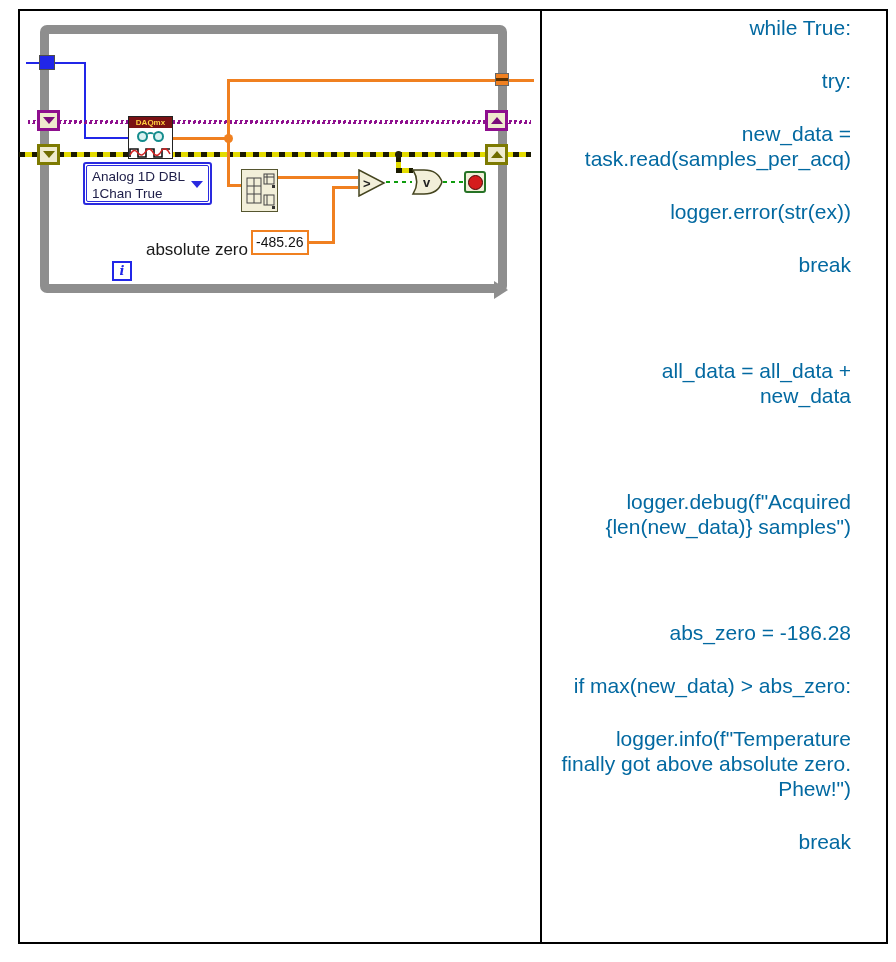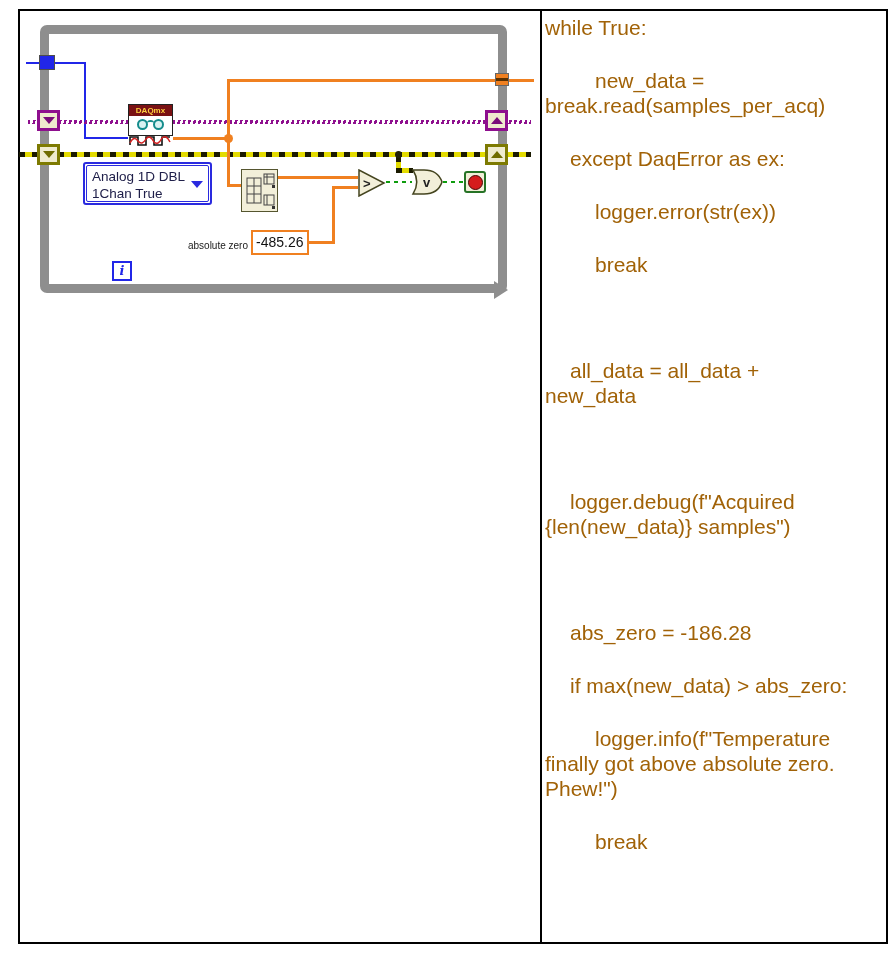--- a/index.html
+++ b/index.html
@@ -36,21 +36,21 @@
   .tunnel-orange .bar{position:absolute;left:0;top:4px;width:100%;height:3px;background:#5A3000;}
   .sr{width:23px;height:21px;background:#EFEBCE;box-sizing:border-box;display:flex;align-items:center;justify-content:center;}
   .sr-purple{border:3px solid #8E0F8E;}
   .sr-olive{border:3px solid #7D7A01;}
   .tri-down{width:0;height:0;border-left:6px solid transparent;border-right:6px solid transparent;border-top:7px solid #7A0C7A;}
   .tri-up{width:0;height:0;border-left:6px solid transparent;border-right:6px solid transparent;border-bottom:7px solid #7A0C7A;}
   .sr-olive .tri-down{border-top-color:#6F6C00;}
   .sr-olive .tri-up{border-bottom-color:#6F6C00;}
 
   
-  #daqmx-icon{left:128px;top:104px;width:45px;height:32px;background:#fff;
+  #daqmx-icon{left:128px;top:116px;width:45px;height:43px;background:#fff;
               border:1px solid #222;box-sizing:border-box;}
   #daqmx-header{height:11px;background:#7A1113;color:#FFCF3F;font-size:8px;font-weight:bold;
                 text-align:center;line-height:11px;letter-spacing:0;}
   #daqmx-glasses{position:relative;height:17px;}
   .lens{position:absolute;width:11px;height:11px;border:2px solid #148C8C;border-radius:50%;
         background:#D9F2F2;box-sizing:border-box;top:3px;}
   .lens.l{left:8px;} .lens.r{left:24px;}
   #lens-bridge{position:absolute;left:18px;top:4px;width:7px;height:4px;
                border-top:2px solid #148C8C;border-radius:50% 50% 0 0;}
 
@@ -65,28 +65,28 @@
 
   
   #stop-button{left:464px;top:171px;width:22px;height:22px;border:2px solid #267326;border-radius:3px;
                background:#F2EFD9;box-sizing:border-box;display:flex;align-items:center;justify-content:center;}
   #stop-button .red{width:13px;height:13px;border-radius:50%;background:#D51C1C;border:1px solid #4A0505;}
   #iter-terminal{left:112px;top:261px;width:20px;height:20px;border:2px solid #2126E8;box-sizing:border-box;
                  background:#fff;color:#2126E8;font-family:"DejaVu Serif",serif;font-style:italic;
                  font-weight:bold;font-size:13px;text-align:center;line-height:16px;}
 
   
-  #const-label{left:140px;top:240px;width:108px;text-align:right;font-size:10px;color:#1A1A1A;}
+  #const-label{left:140px;top:240px;width:108px;text-align:right;font-size:17px;color:#1A1A1A;}
   #const-box{left:251px;top:230px;width:58px;height:25px;border:2px solid #F08020;box-sizing:border-box;
              background:#fff;font-size:14px;color:#111;line-height:21px;padding-left:3px;}
 
   
   #code-cell{left:545px;top:11px;width:306px;padding-top:4px;}
-  .code-line{margin:0 0 28px 0;font-size:21px;line-height:25px;color:#a16207;min-height:25px;
-             overflow-wrap:normal;word-break:normal;}
+  .code-line{margin:0 0 28px 0;font-size:21px;line-height:25px;color:#0369a1;min-height:25px;
+             overflow-wrap:normal;word-break:normal;text-align:right;}
 </style>
 </head>
 <body>
 
 <div class="abs" id="outer-border"></div>
 <div class="abs" id="col-divider"></div>
 
 <div>
 
   <div class="abs" id="loop-frame"></div>
@@ -190,22 +190,22 @@
   <div class="abs" id="iter-terminal">i</div>
 
   <div class="abs" id="const-label">absolute zero</div>
   <div class="abs" id="const-box">-485.26</div>
 
 </div>
 
 <div class="abs" id="code-cell">
 
 <p class="code-line" style="text-indent: 0px;">while True:</p>
-    <p class="code-line" style="text-indent: 50px;">new_data = break.read(samples_per_acq)</p>
-    <p class="code-line" style="text-indent: 25px;">except DaqError as ex:</p>
+    <p class="code-line" style="text-indent: 25px;">try:</p>
+    <p class="code-line" style="text-indent: 50px;">new_data = task.read(samples_per_acq)</p>
     <p class="code-line" style="text-indent: 50px;">logger.error(str(ex))</p>
     <p class="code-line" style="text-indent: 50px;">break</p>
     <p class="code-line" style="text-indent: 0px;"></p>
     <p class="code-line" style="text-indent: 25px;">all_data = all_data + new_data</p>
     <p class="code-line" style="text-indent: 0px;"></p>
     <p class="code-line" style="text-indent: 25px;">logger.debug(f"Acquired {len(new_data)} samples")</p>
     <p class="code-line" style="text-indent: 0px;"></p>
     <p class="code-line" style="text-indent: 25px;">abs_zero = -186.28</p>
     <p class="code-line" style="text-indent: 25px;">if max(new_data) &gt; abs_zero:</p>
     <p class="code-line" style="text-indent: 50px;">logger.info(f"Temperature finally got above absolute zero. Phew!")</p>

